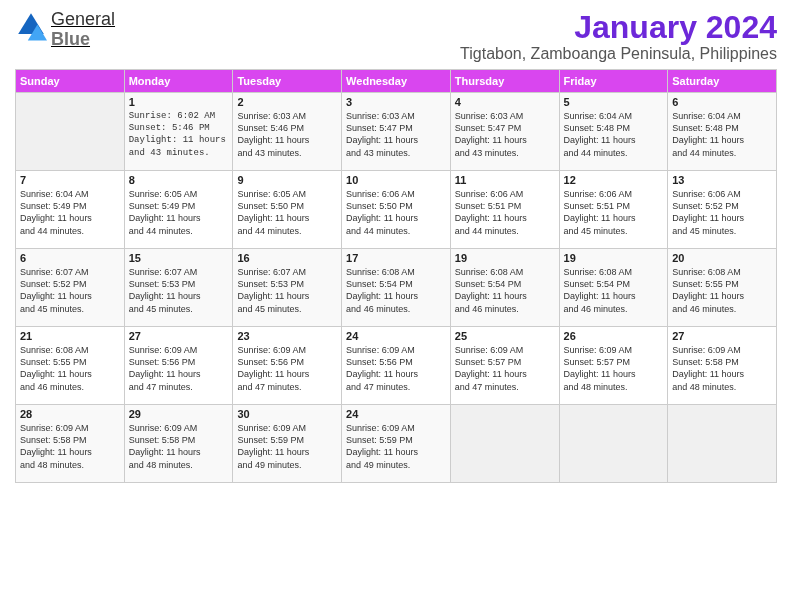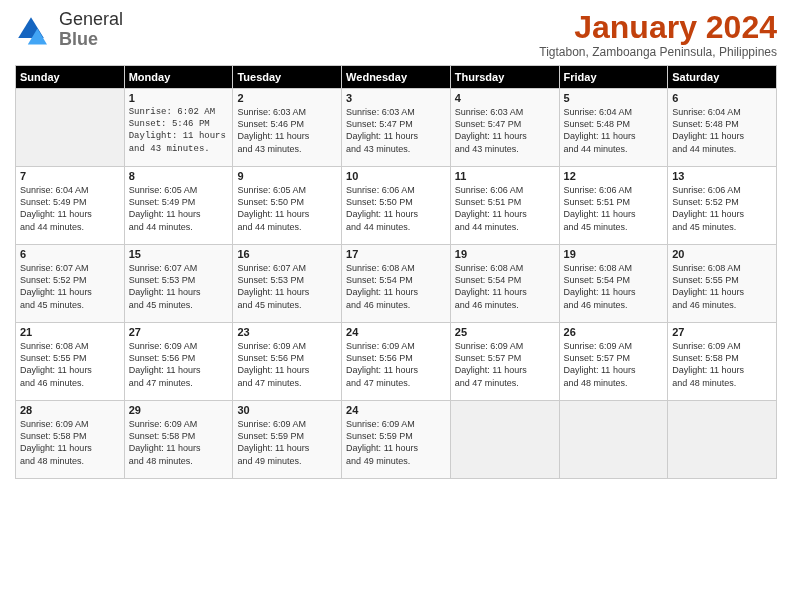--- a/index.html
+++ b/index.html
@@ -16,54 +16,55 @@
       padding: 10px 15px;
     }
     .header {
       display: flex;
       align-items: flex-start;
       justify-content: space-between;
       margin-bottom: 6px;
     }
     .logo {
       display: flex;
-      align-items: center;
-      gap: 12px;
+      align-items: flex-start;
+      gap: 4px;
+      text-decoration: underline;
     }
     .logo-text {
       font-size: 18px;
       color: #333;
       line-height: 1.1;
     }
     .logo-text .general { display: block; }
     .logo-text .blue { color: #737373; font-weight: bold; }
     .logo-icon {
       width: 32px;
       height: 32px;
     }
     .title-section {
       text-align: right;
     }
     .month-title {
       font-size: 32px;
       font-weight: bold;
-      color: #c2410c;
+      color: #6d28d9;
       line-height: 1.1;
     }
     .subtitle {
-      font-size: 12px;
+      font-size: 16px;
       color: #555;
     }
     table {
       width: 100%;
       border-collapse: collapse;
       font-size: 9.5px;
     }
     thead tr th {
-      background-color: #000000;
+      background-color: #d946ef;
       color: #fff;
       padding: 5px 4px;
       text-align: left;
       font-size: 11px;
       font-weight: bold;
       border: 1px solid #ccc;
     }
     tbody tr td {
       border: 1px solid #ccc;
       vertical-align: top;

